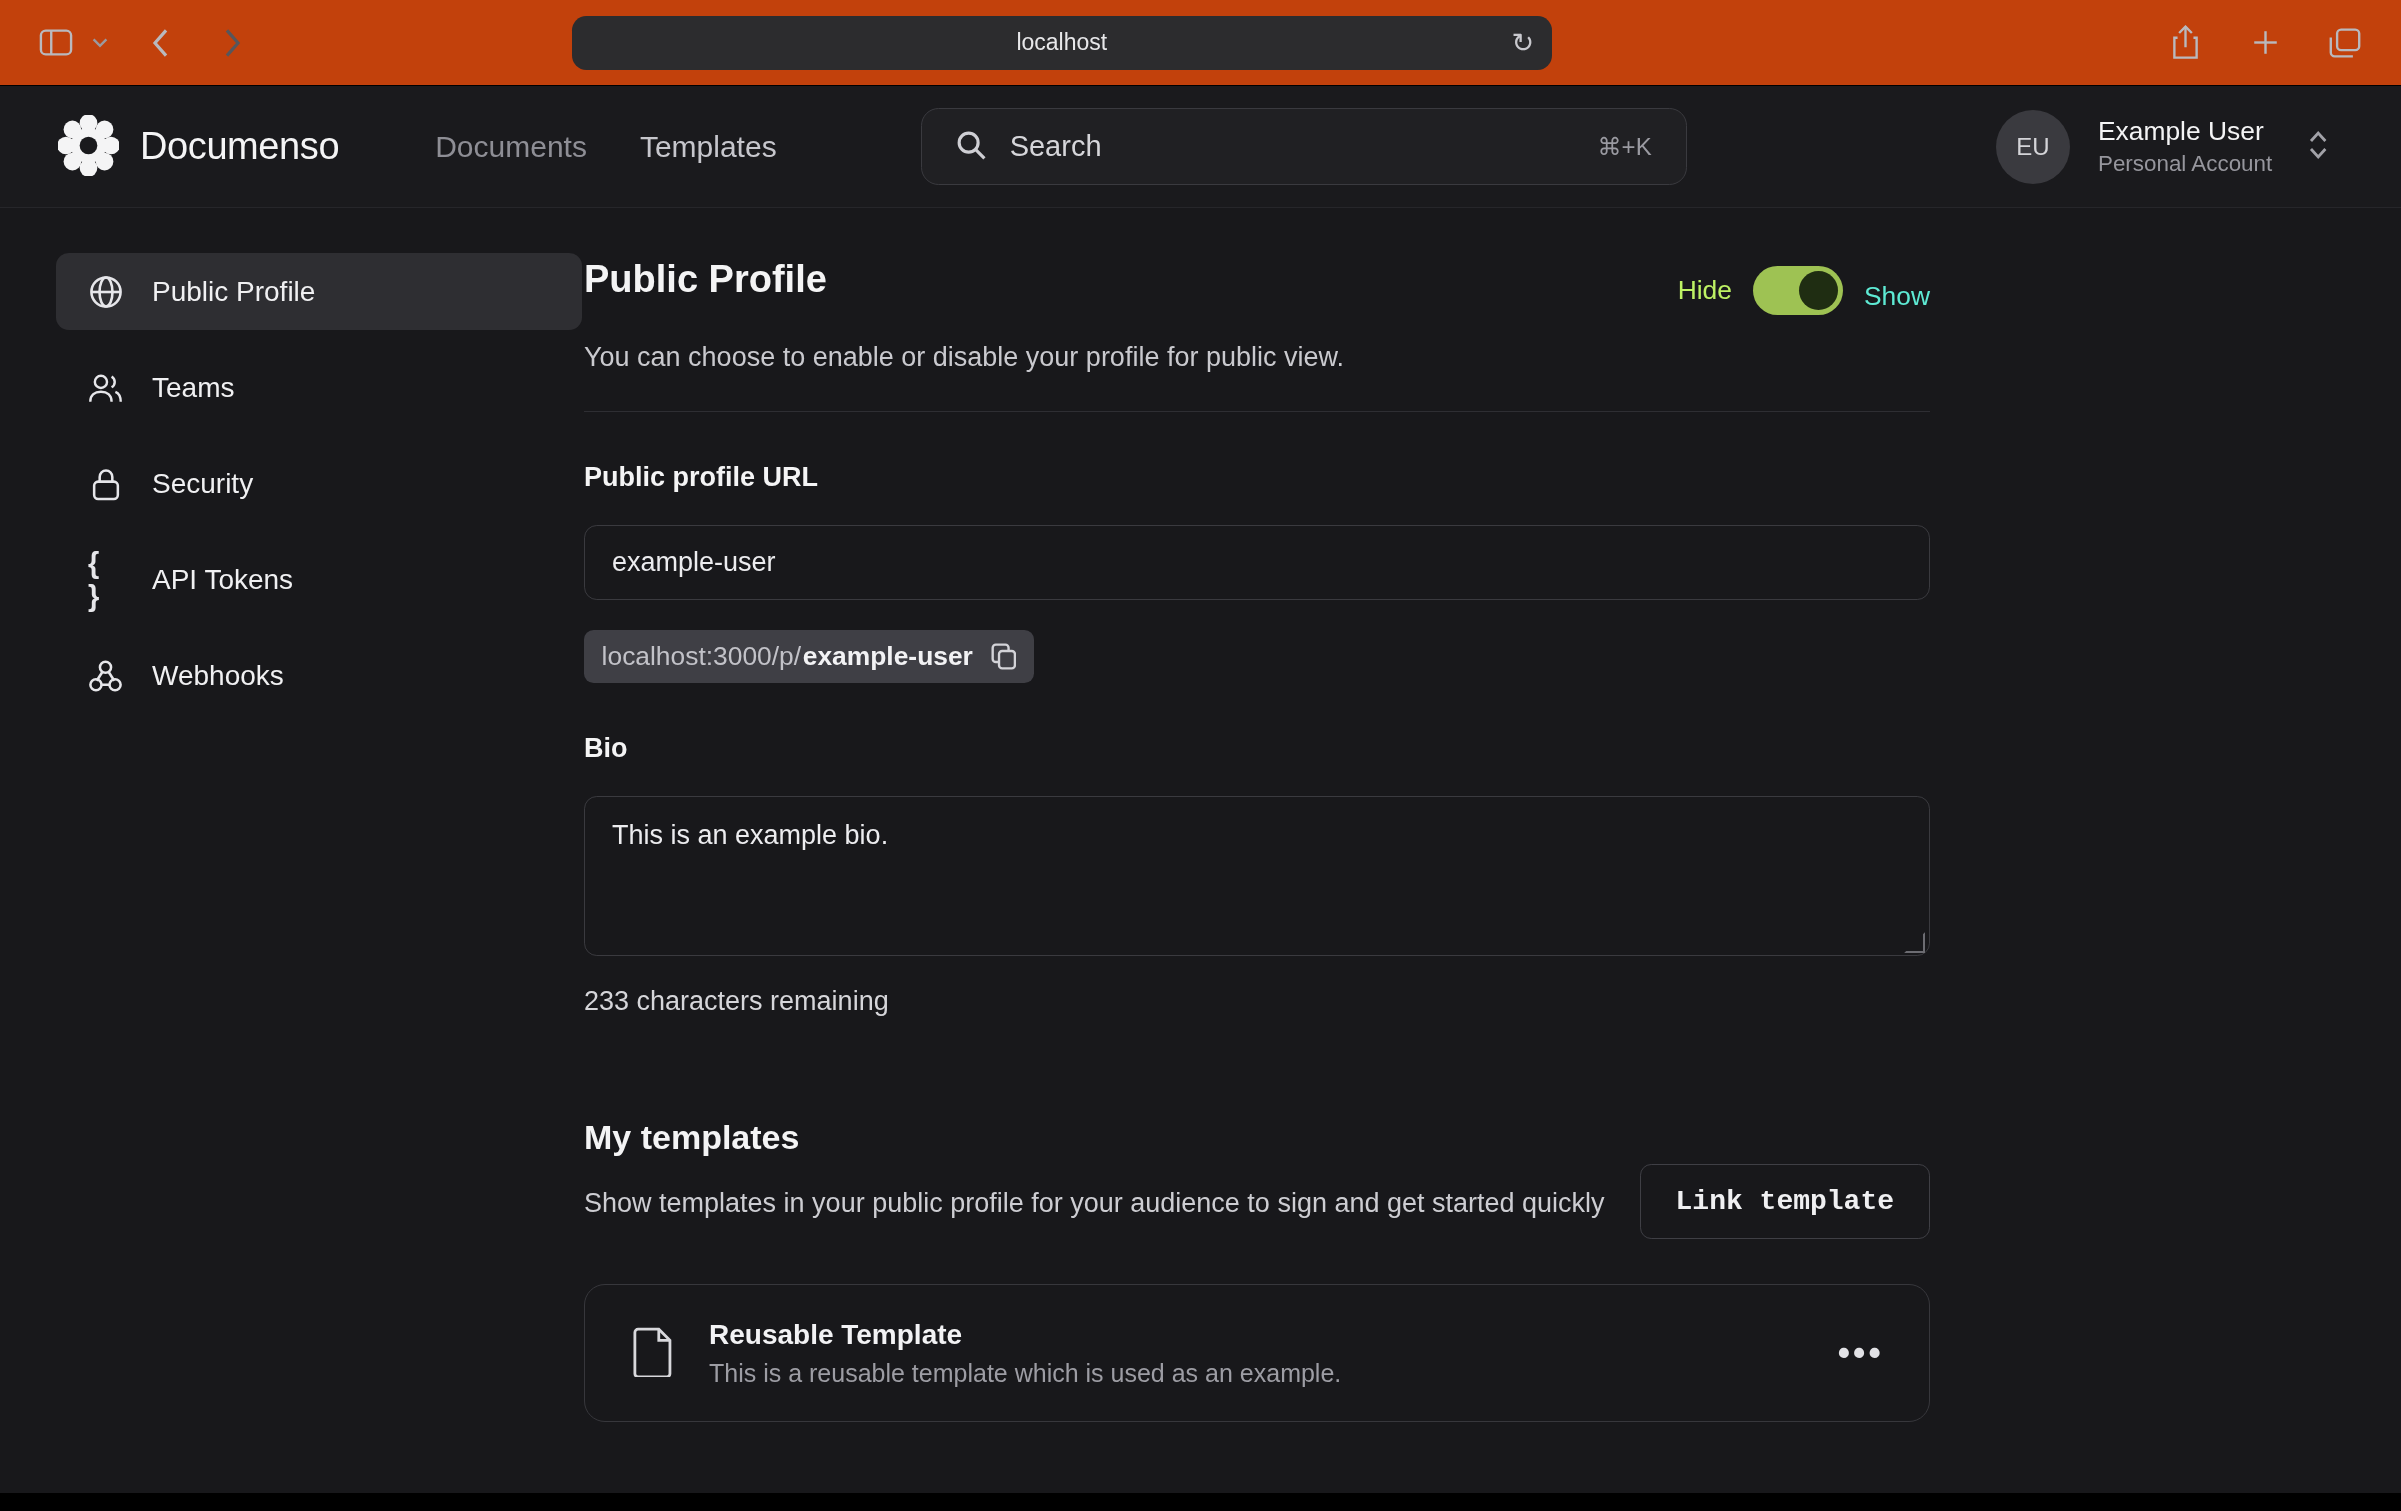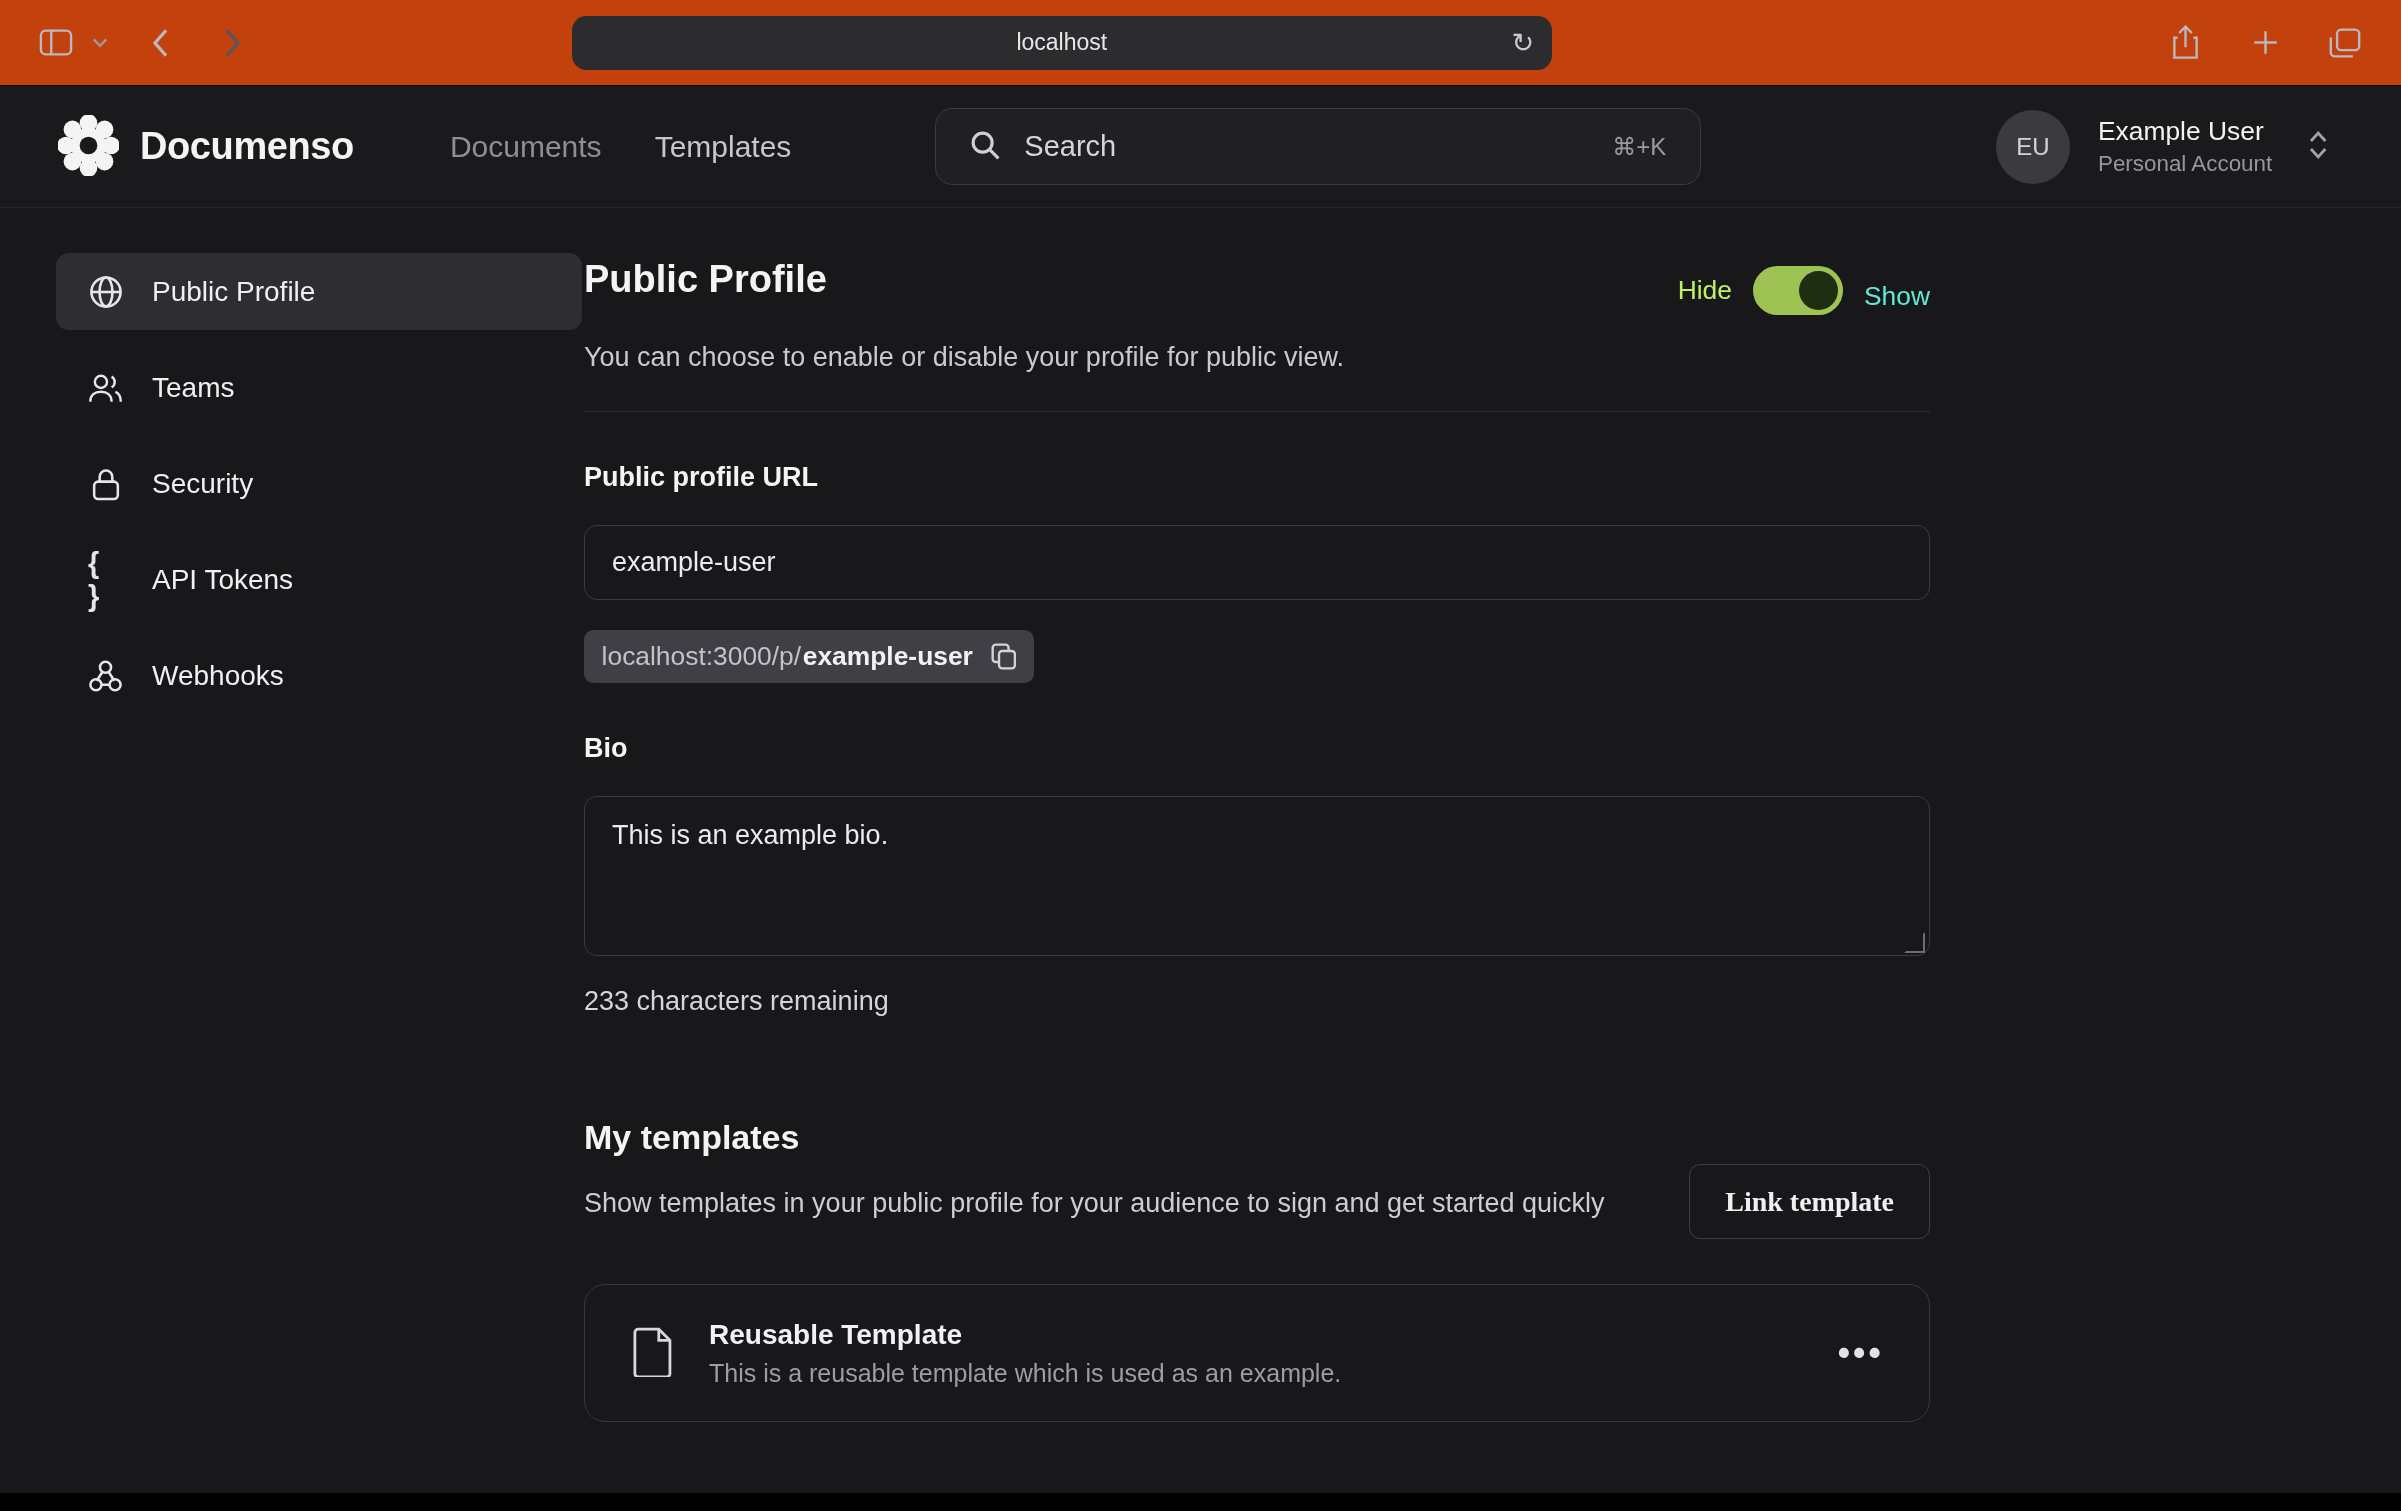--- a/index.html
+++ b/index.html
@@ -31,21 +31,21 @@
   }
   .chrome-right { display:flex; align-items:center; gap:32px; margin-left:auto; }
   .chrome-left { display:flex; align-items:center; gap:24px; }
 
   
   .app-header {
     height:122px; background:#1a1a1d; border-bottom:0.8px solid #26262a;
     display:flex; align-items:center; padding:0 72px 0 58px;
   }
   .brand { display:flex; align-items:center; gap:21px; }
-  .brand-name { font-size:38px; font-weight:700; letter-spacing:-0.4px; }
+  .brand-name { font-size:38px; font-weight:400; letter-spacing:-0.4px; }
   .main-nav { display:flex; gap:53px; margin-left:96px; }
   .nav-link { font-size:30px; color:#8e8e95; }
   .nav-link.lighter { color:#c6c6cc; }
   .search-pill {
     margin-left:144px; width:766px; height:77px; border:0.8px solid #3a3a3f;
     background:#202023; border-radius:17.6px; display:flex; align-items:center;
     padding:16px 34px; gap:24px; color:#cfcfd4;
   }
   .search-pill .search-text { font-size:29px; color:#d6d6da; }
   .search-shortcut { margin-left:auto; font-size:24px; color:#9a9aa1; }
@@ -121,21 +121,21 @@
     font-size:29px; font-weight:700; padding:0 37px; height:72px;
     font-family:inherit;
   }
 
   .templates-header { display:flex; align-items:flex-start; margin-top:101px; }
   .templates-title { font-size:34px; font-weight:700; }
   .templates-desc { margin-top:25.6px; font-size:27px; color:#cdcdd2; width:1040px; line-height:1.5; }
   .link-template-btn {
     margin-left:auto; margin-top:46px; background:transparent; color:#f0f0f2;
     border:0.8px solid #3f3f45; border-radius:11.2px; font-size:28px; font-weight:600;
-    height:75px; padding:0 35px; font-family:Liberation Serif, serif;
+    height:75px; padding:0 35px; font-family:Liberation Mono, monospace;
   }
   .template-card {
     margin-top:45px; border:0.8px solid #37373c; border-radius:21px; height:138px;
     display:flex; align-items:center; padding:0 45px 0 48px; gap:34px;
   }
   .file-icon { color:#d8d8dc; flex:0 0 auto; }
   .tpl-texts { display:flex; flex-direction:column; gap:8px; }
   .tpl-name { font-size:28px; font-weight:600; color:#f2f2f4; }
   .tpl-desc { font-size:25px; color:#9d9da4; }
   .tpl-menu { margin-left:auto; color:#e2e2e6; font-size:35px; font-weight:700; letter-spacing:3.2px; }

